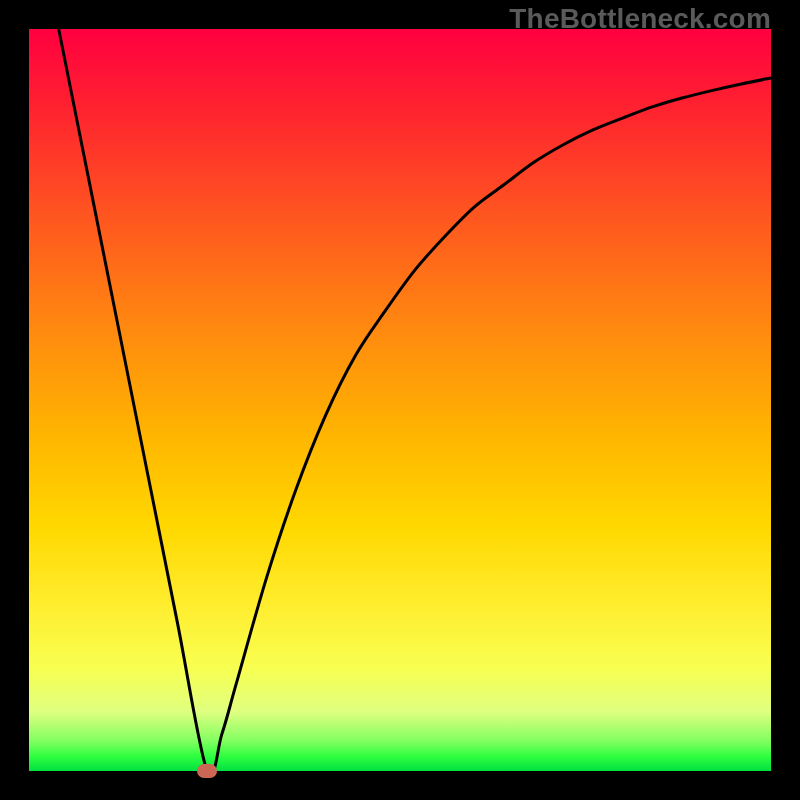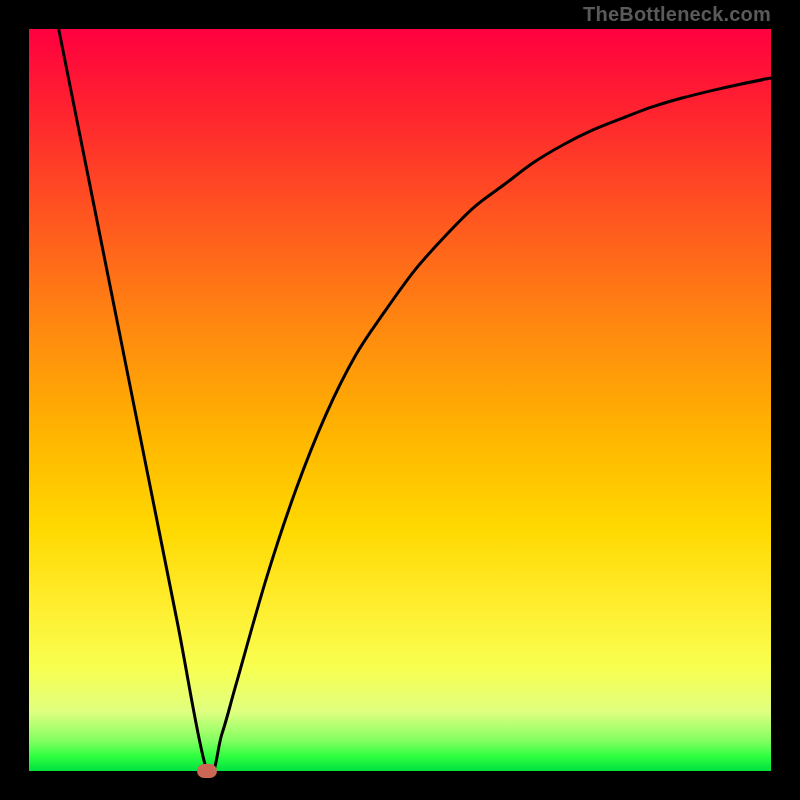--- a/index.html
+++ b/index.html
@@ -50,21 +50,21 @@
     height: 14px;
     background: #cc6655;
     border-radius: 7px;
     transform: translate(-50%, -50%);
   }
   .attribution {
     position: absolute;
     top: 3px;
     right: 29px;
     font-family: Arial, Helvetica, sans-serif;
-    font-size: 20px;
+    font-size: 28px;
     font-weight: bold;
     color: #5a5a5a;
     letter-spacing: 0.2px;
   }
 </style>
 </head>
 <body>
 
 <div class="chart-container">
 

